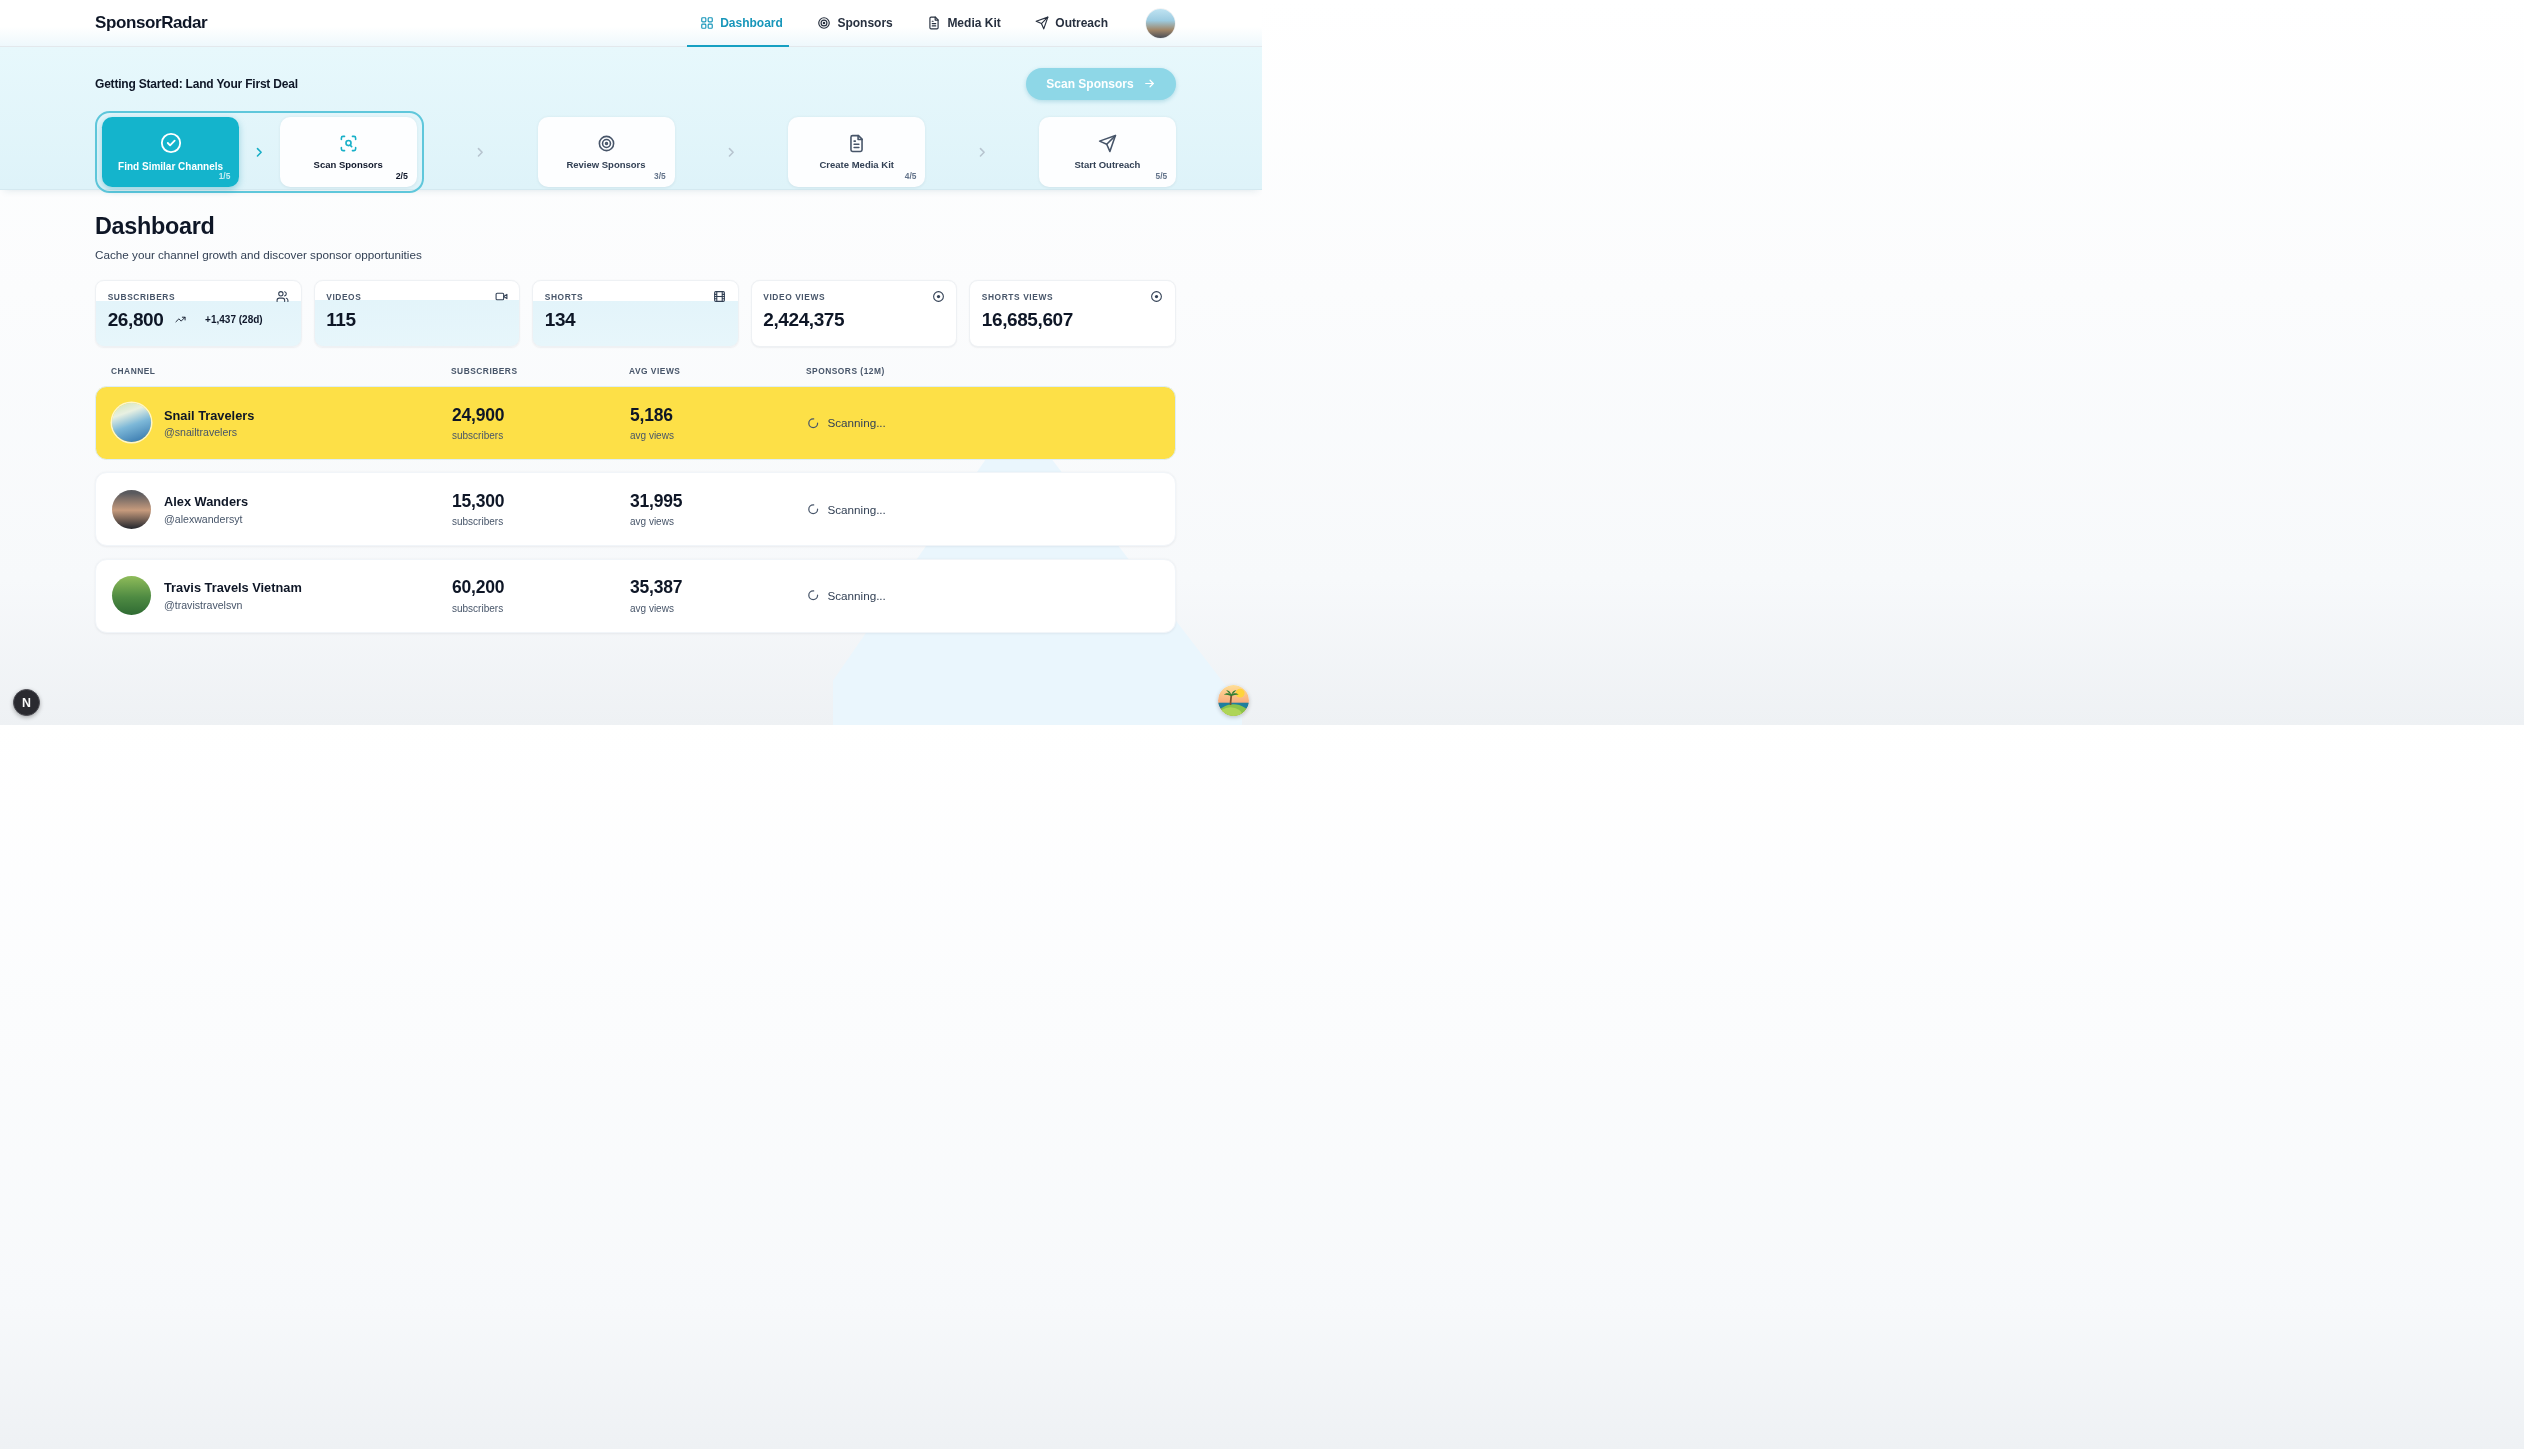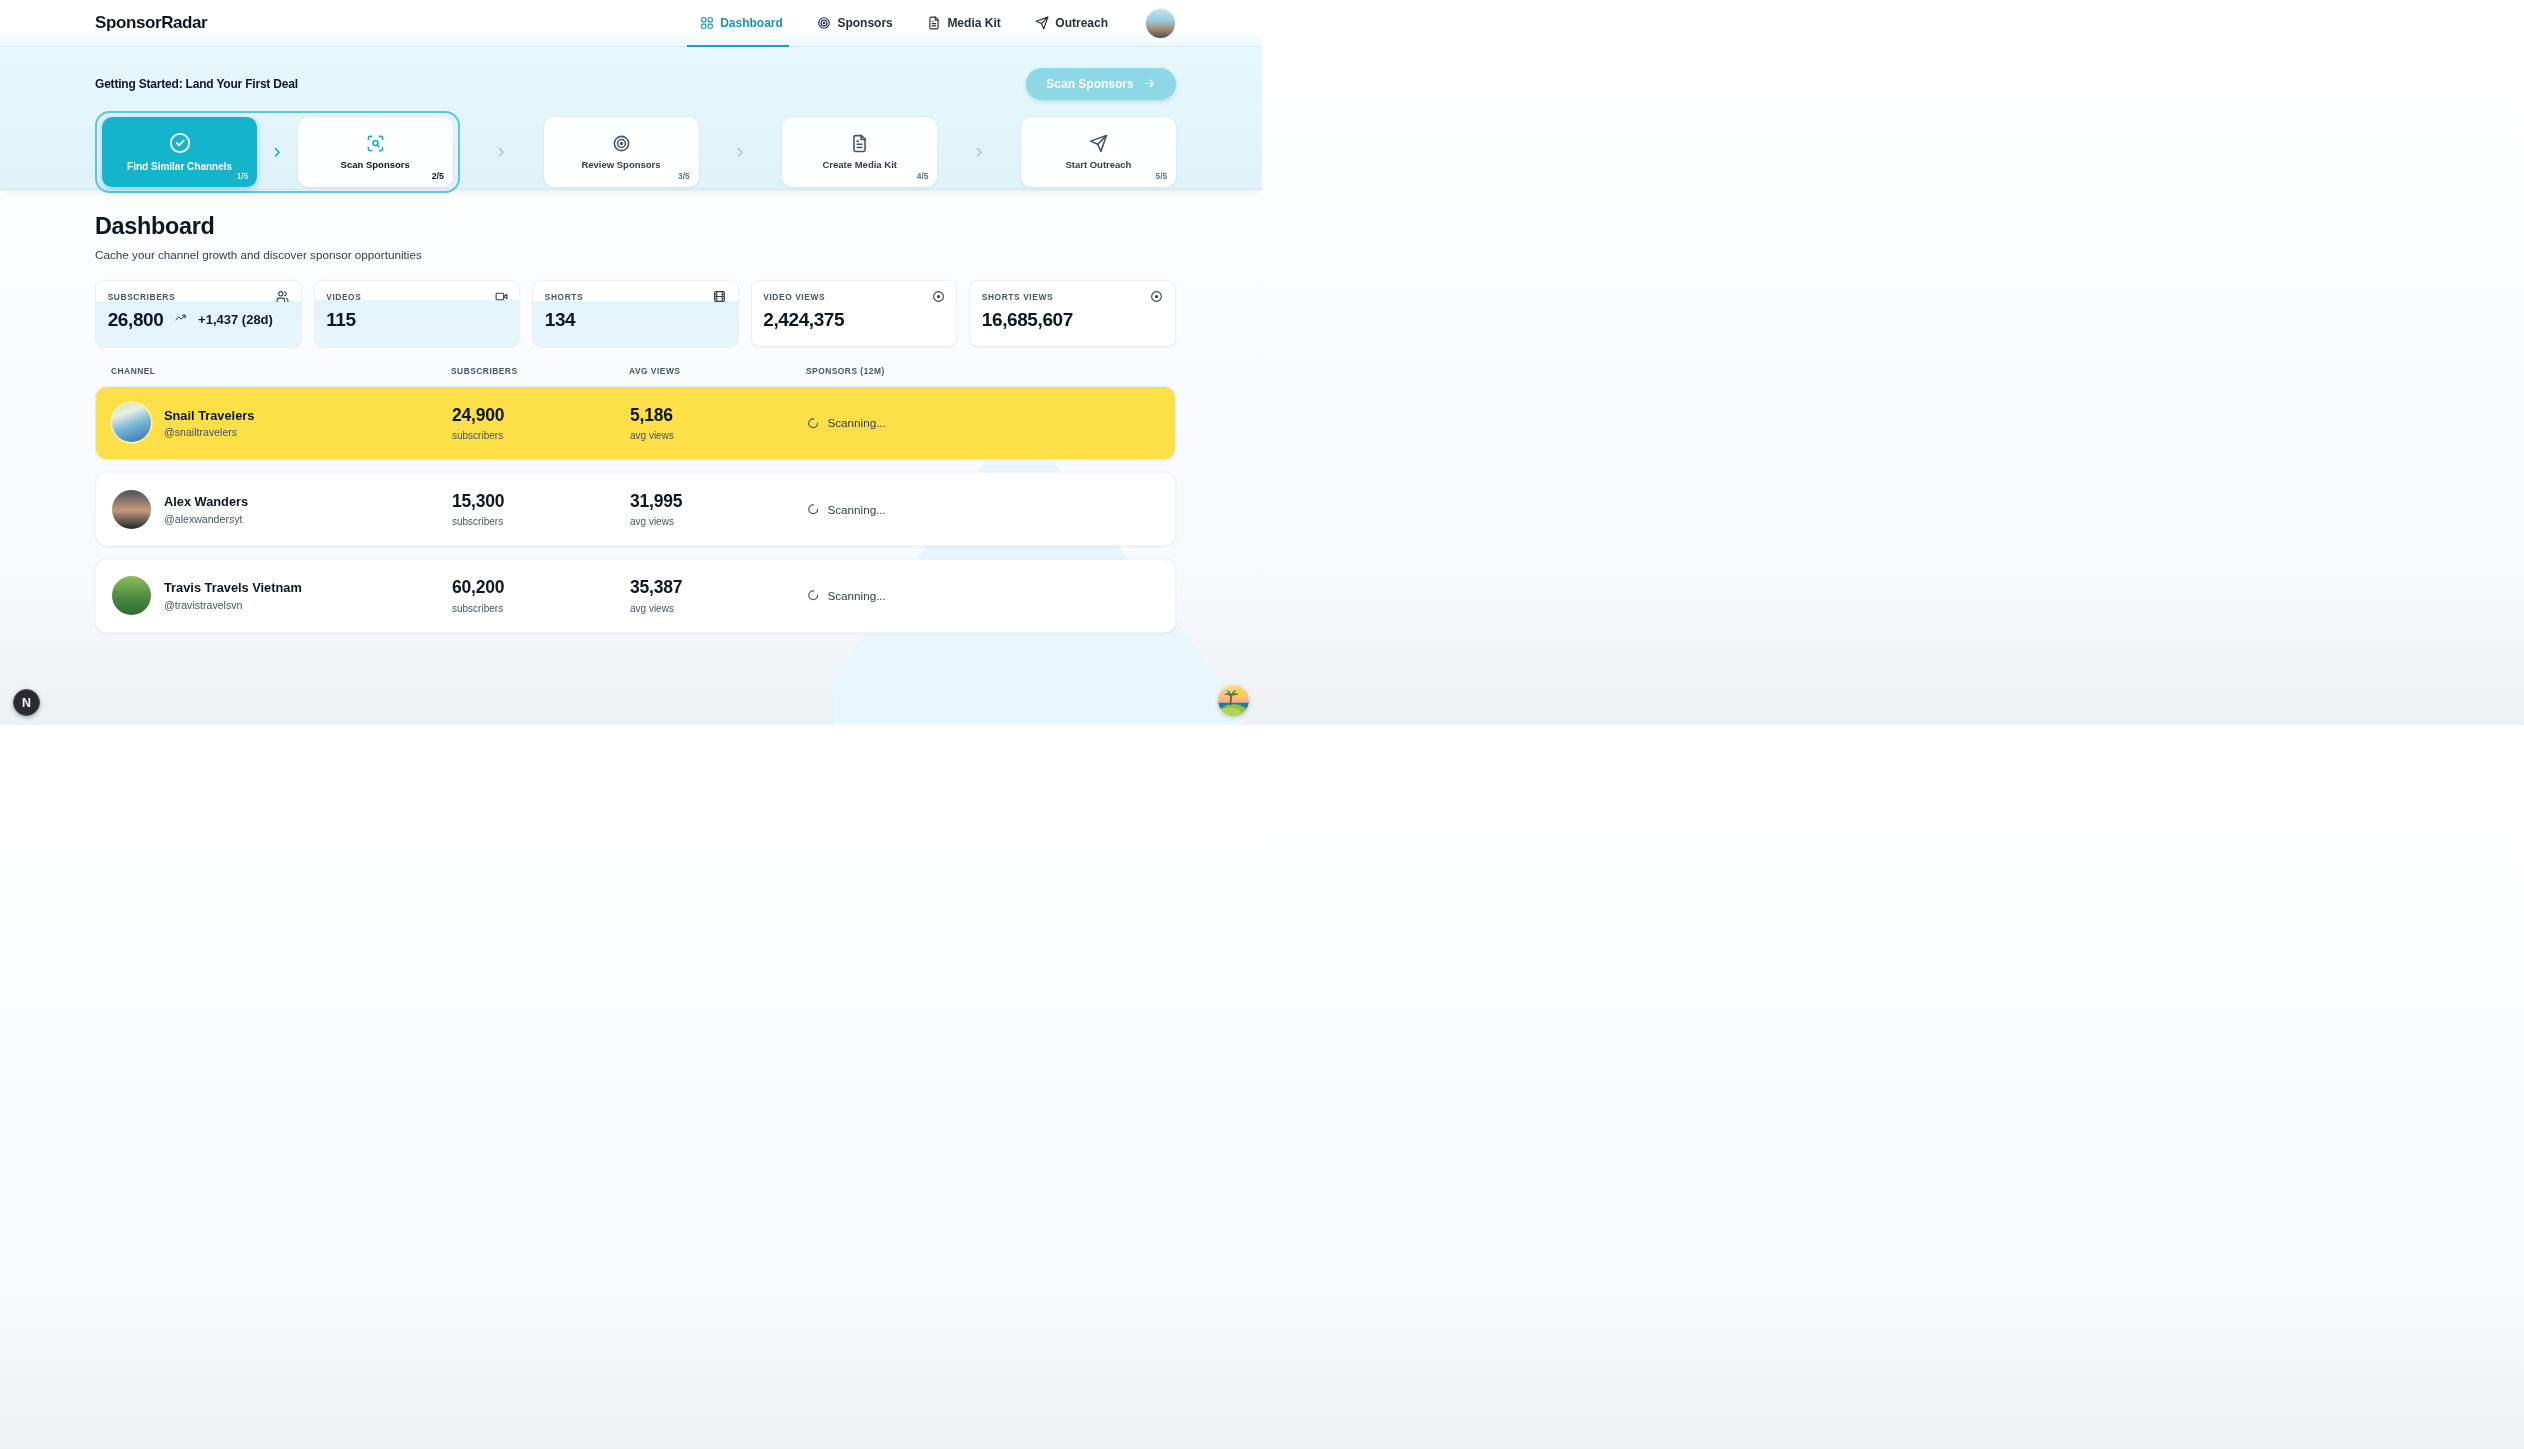--- a/index.html
+++ b/index.html
@@ -50,21 +50,21 @@
     font-size:12px; font-weight:600; font-family:inherit; cursor:pointer;
     box-shadow:0 1.5px 4.4px rgba(20,140,170,0.25);
   }
   .cta-btn svg { width:13px; height:13px; }
   .steps { display:flex; align-items:center; justify-content:space-between; margin-top:11.7px; width:1081px; }
   .ring {
     display:flex; align-items:center; gap:13px; padding:3.7px 5.1px;
     border:2.2px solid #5fc7db; border-radius:14.6px;
   }
   .step {
-    position:relative; width:155px; height:70px; border-radius:10.2px;
+    position:relative; width:137px; height:70px; border-radius:10.2px;
     display:flex; flex-direction:column; align-items:center; justify-content:center; gap:6.6px;
     background:#fdfeff; box-shadow:0 0.7px 2.9px rgba(15,40,60,0.07); cursor:pointer;
   }
   .step .label { font-size:9.5px; font-weight:600; color:#334155; }
   .step .prog { position:absolute; right:8.8px; bottom:5.8px; font-size:8.4px; font-weight:600; color:#64748b; }
   .step svg { width:19px; height:19px; color:#475569; }
   .step.done { background:#14b4cc; box-shadow:0 2.9px 7.3px rgba(16,150,175,0.35); }
   .step.done .label { color:#ffffff; font-size:10px; }
   .step.done .prog { color:rgba(255,255,255,0.75); }
   .step.done svg { color:#ffffff; width:22px; height:22px; }
@@ -82,21 +82,21 @@
     flex:1; height:67px; border-radius:8.8px; background:#ffffff;
     border:0.7px solid #eef1f4; box-shadow:0 0.7px 1.5px rgba(15,23,42,0.05);
     padding:9.5px 11.7px;
   }
   .stat-card.tinted { background:linear-gradient(180deg,#ffffff 0%,#ffffff 30%,#e3f4fa 30%,#e7f6fb 100%); }
   .stat-top { display:flex; align-items:center; justify-content:space-between; }
   .stat-label { font-size:8.4px; font-weight:700; letter-spacing:0.07em; color:#475569; }
   .stat-top svg { width:13px; height:13px; color:#334155; }
   .stat-bottom { display:flex; align-items:center; gap:11.7px; margin-top:5.8px; }
   .stat-value { font-size:19px; font-weight:800; letter-spacing:-0.4px; color:#0e1626; }
-  .stat-delta { display:flex; align-items:flex-start; gap:12px; font-size:13px; font-weight:600; color:#0f172a; }
+  .stat-delta { display:flex; align-items:flex-start; gap:19px; font-size:10px; font-weight:600; color:#0f172a; }
   .stat-delta svg { width:11px; height:11px; color:#0f172a; }
   
   .sim-head { display:flex; align-items:center; justify-content:space-between; margin-top:22px; }
   .h2 { font-size:22.6px; font-weight:800; letter-spacing:-0.3px; color:#0e1626; }
   .sim-actions { display:flex; align-items:center; gap:10.2px; }
   .btn-outline {
     display:flex; align-items:center; gap:7.3px; height:31px; padding:0 17.5px;
     border-radius:15.3px; border:1.1px solid #aadeec; background:#fbfeff;
     color:#1792b6; font-size:11.7px; font-weight:600; font-family:inherit; cursor:pointer;
   }

